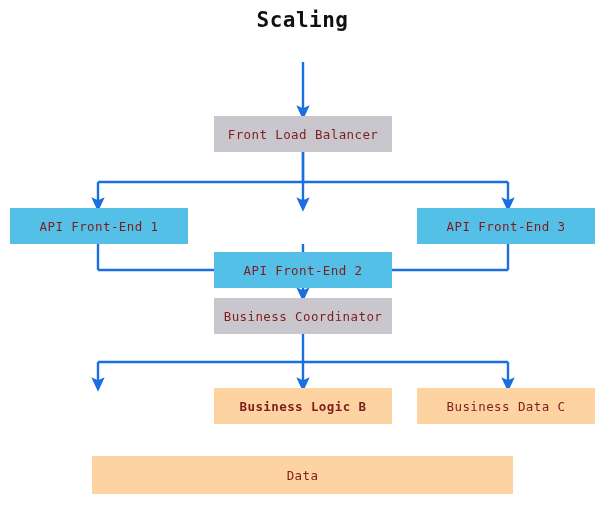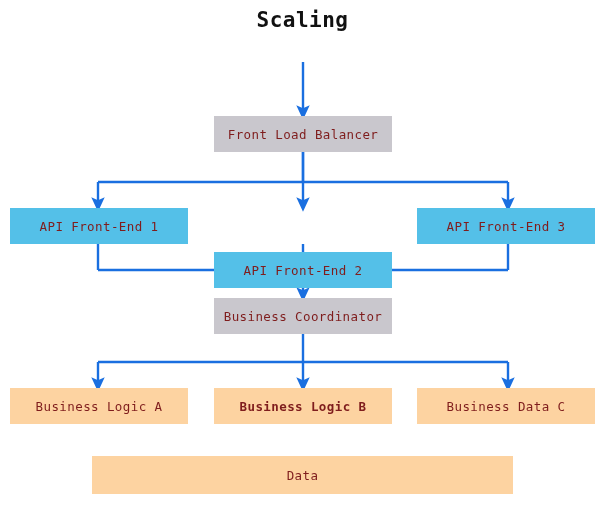--- a/index.html
+++ b/index.html
@@ -115,23 +115,20 @@
   </div>
 
   <div class="node node-cyan" style="left:417px; top:208px; width:178px; height:36px;">
     <span>API Front-End 3</span>
   </div>
 
   <div class="node node-gray" style="left:214px; top:298px; width:178px; height:36px;">
     <span>Business Coordinator</span>
   </div>
 
-  <div class="node node-orange" style="left:10px; top:388px; width:178px; height:36px;">
-    <span>Business Logic A</span>
-  </div>
 
   <div class="node node-orange" style="left:214px; top:388px; width:178px; height:36px;font-weight:bold;">
     <span>Business Logic B</span>
   </div>
 
   <div class="node node-orange" style="left:417px; top:388px; width:178px; height:36px;">
     <span>Business Data C</span>
   </div>
 
   <div class="node node-orange" style="left:92px; top:456px; width:421px; height:38px;">

